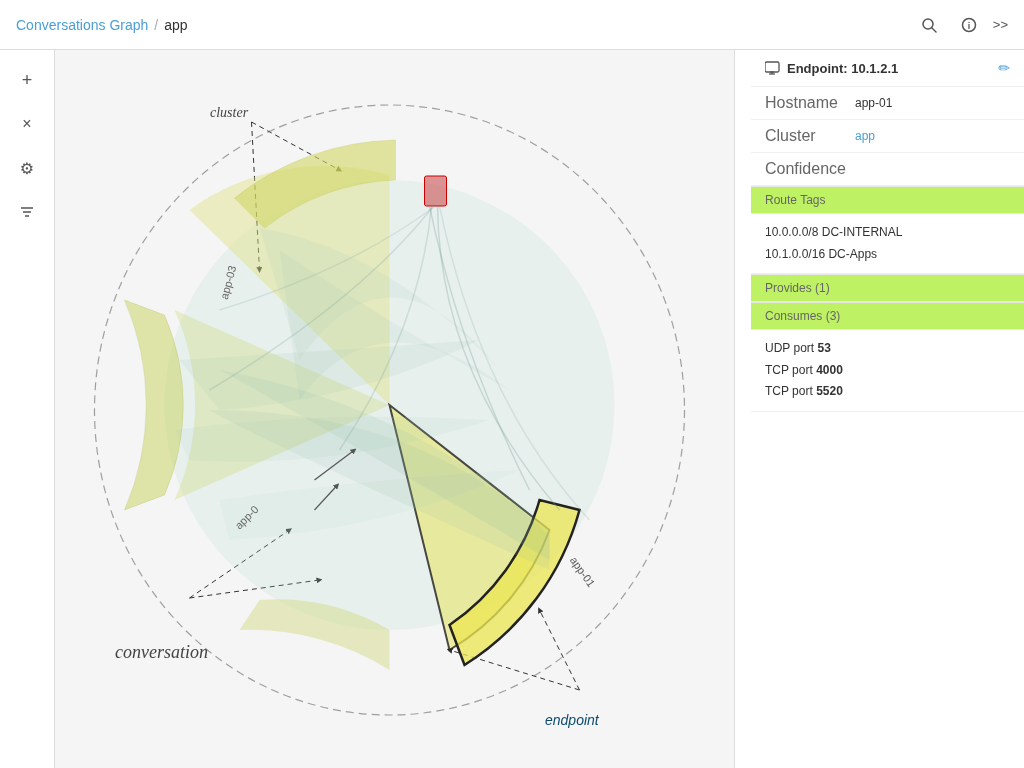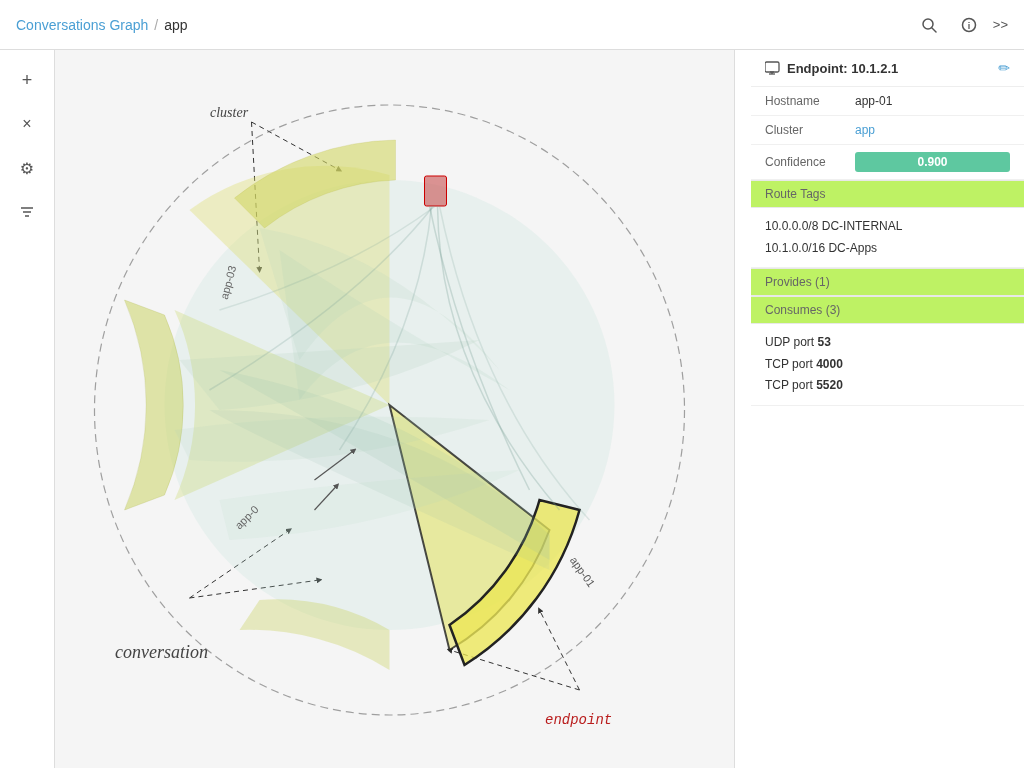--- a/index.html
+++ b/index.html
@@ -136,21 +136,21 @@
     }
     .panel-row {
       display: flex;
       align-items: center;
       padding: 7px 14px;
       border-bottom: 1px solid #f0f0f0;
     }
     .panel-label {
       width: 90px;
       color: #666;
-      font-size: 12px;
+      font-size: 16px;
       flex-shrink: 0;
     }
     .panel-value {
       color: #333;
       font-size: 12px;
     }
     .panel-value-link {
       color: #4a9fd4;
       cursor: pointer;
     }
@@ -253,21 +253,21 @@
           <line x1="3" y1="7" x2="11" y2="7" stroke="#555" stroke-width="1.5"></line>
           <line x1="5" y1="11" x2="9" y2="11" stroke="#555" stroke-width="1.5"></line>
         </svg>
       </div>
     </div>
 
     <div class="graph-area">
       
       <div class="label-cluster" style="font-family:Georgia,serif;color:#444;">cluster</div>
       <div class="label-conversation" style="font-family:Georgia,serif;color:#444;">conversation</div>
-      <div class="label-endpoint" style="font-family:Liberation Mono, monospace;color:#b91c1c;">endpoint</div>
+      <div class="label-endpoint" style="font-family:Liberation Sans, sans-serif;color:#0c4a6e;">endpoint</div>
 
       <svg class="graph-svg" viewBox="0 0 670 718">
 
         <line x1="192" y1="72" x2="280" y2="120" stroke="#333" stroke-width="1" stroke-dasharray="5,4" marker-end="url(#arrow)"></line>
         <line x1="192" y1="72" x2="200" y2="220" stroke="#333" stroke-width="1" stroke-dasharray="5,4" marker-end="url(#arrow)"></line>
 
         <line x1="130" y1="548" x2="230" y2="480" stroke="#333" stroke-width="1" stroke-dasharray="5,4" marker-end="url(#arrow)"></line>
         <line x1="130" y1="548" x2="260" y2="530" stroke="#333" stroke-width="1" stroke-dasharray="5,4" marker-end="url(#arrow)"></line>
 
         <line x1="520" y1="640" x2="480" y2="560" stroke="#333" stroke-width="1" stroke-dasharray="5,4" marker-end="url(#arrow)"></line>
@@ -360,21 +360,20 @@
         <span class="panel-value">app-01</span>
       </div>
 
       <div class="panel-row">
         <span class="panel-label">Cluster</span>
         <span class="panel-value panel-value-link">app</span>
       </div>
 
       <div class="panel-row">
         <span class="panel-label">Confidence</span>
-        <span class="confidence-badge">0.900</span>
       </div>
 
       <div class="section-header">Route Tags</div>
       <div class="section-content">
         <div>10.0.0.0/8 DC-INTERNAL</div>
         <div>10.1.0.0/16 DC-Apps</div>
       </div>
 
       <div class="section-header">Provides (1)</div>
 

